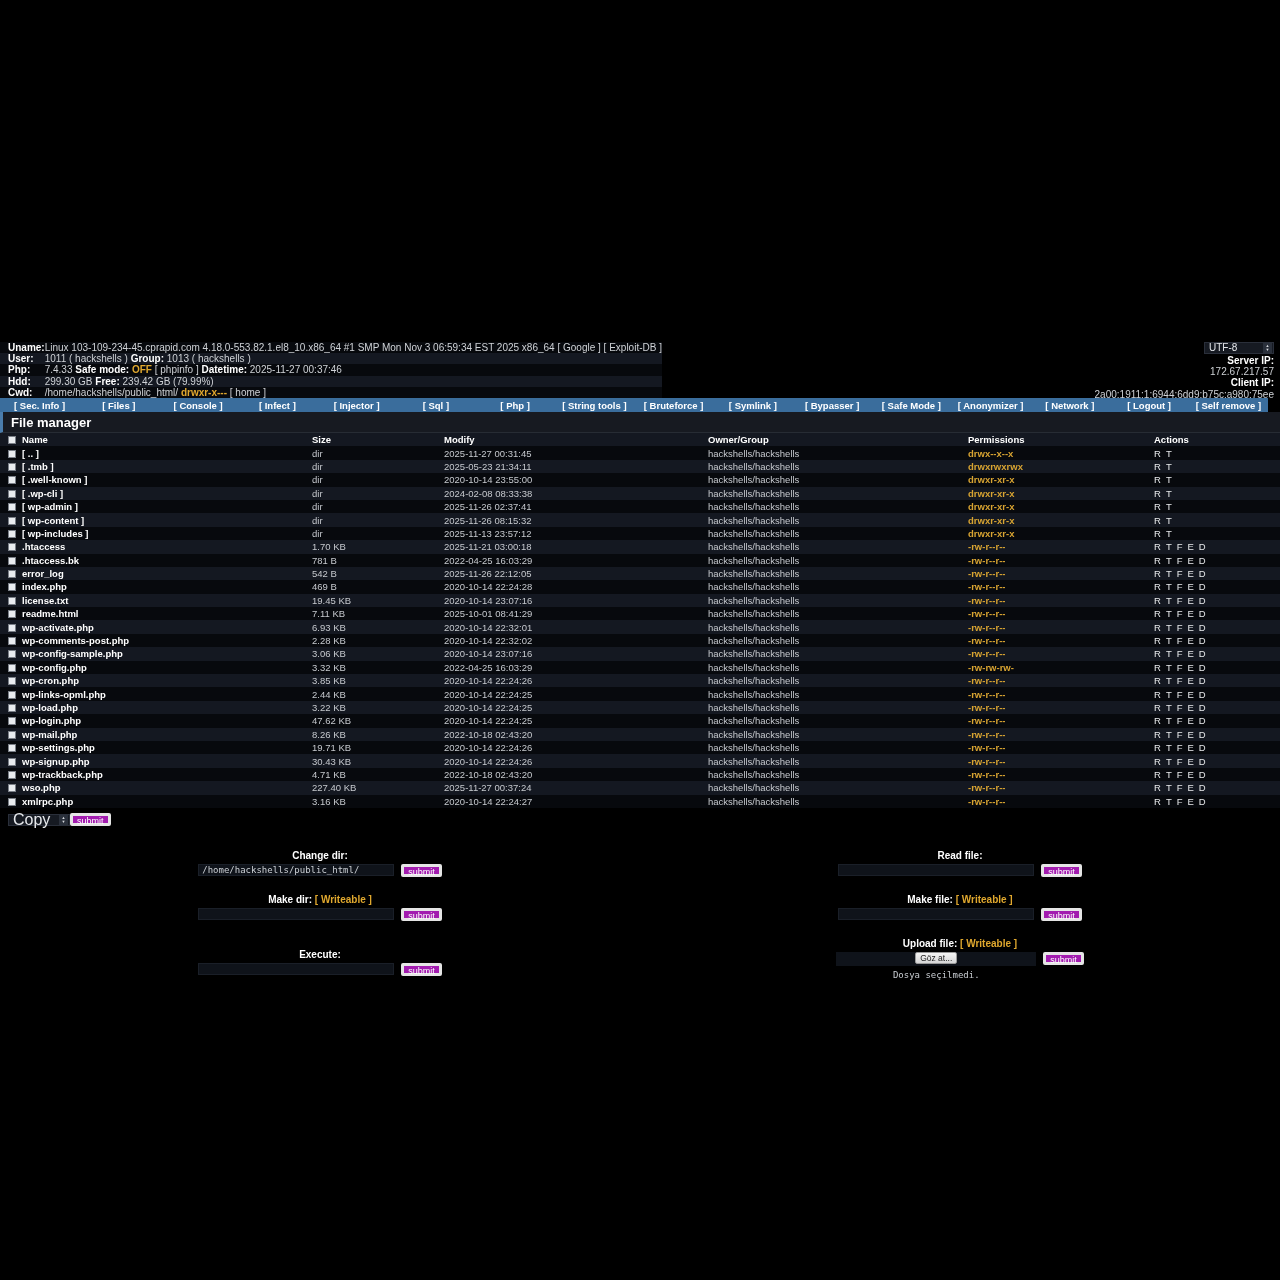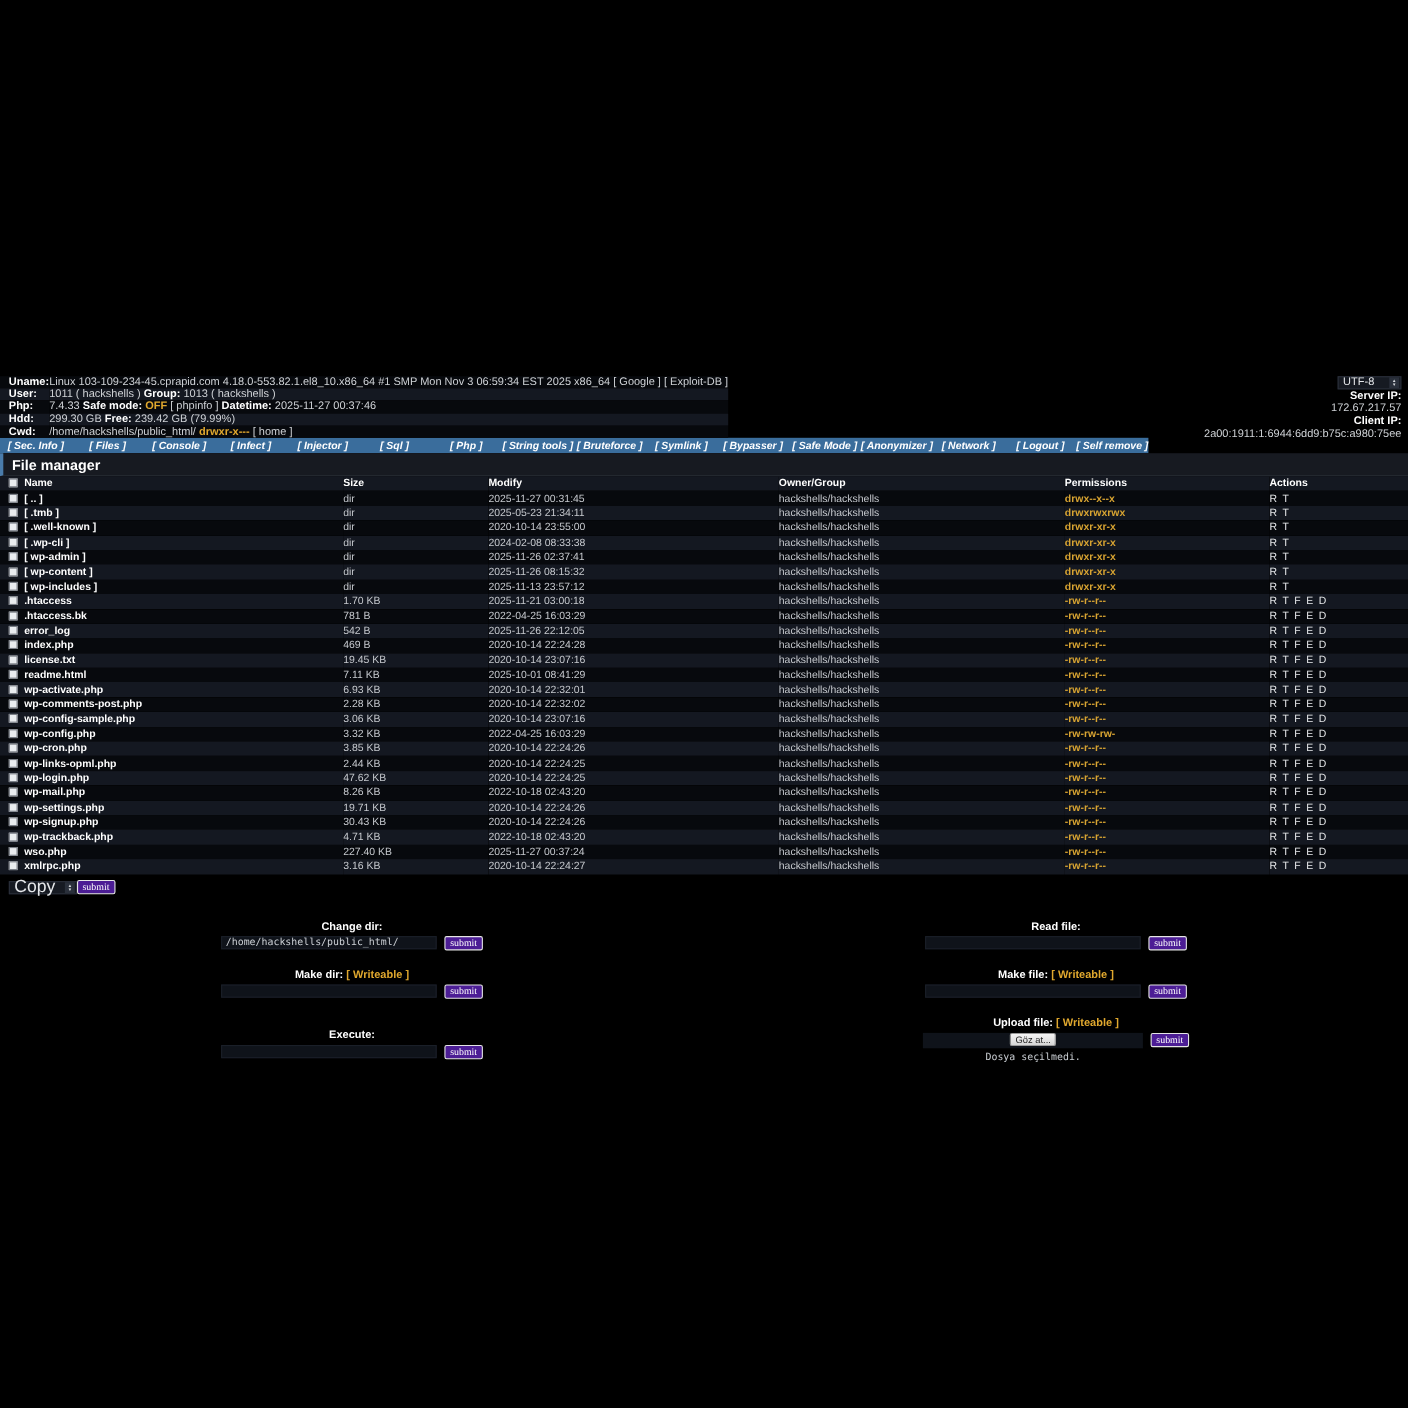--- a/index.html
+++ b/index.html
@@ -12,28 +12,28 @@
   .info-panel { position:relative; font-size:10px; line-height:11.2px; padding:1px 0 0 0; height:57px; }
   .info-table { border-collapse:collapse; }
   .info-table td { vertical-align:top; white-space:nowrap; font-size:10px; line-height:11.2px; }
   .info-table td.lbl { width:40px; padding-left:8px; }
   b, .bold { color:#fff; font-weight:bold; }
   .gold { color:#e0a82e; font-weight:bold; }
   .hlink { color:#cfd2d6; }
   .info-right { position:absolute; top:1px; right:6px; text-align:right; font-size:10px; line-height:11.2px; }
   .select { display:inline-flex; align-items:center; justify-content:space-between;
     background:#161a22; border:1px solid #2a2f3a; color:#e6e8eb; height:12px; padding:0 1px 0 4px; }
-  .charset-select { width:58px; margin-bottom:1px; }
+  .charset-select { width:70px; margin-bottom:1px; }
   .spinner { display:inline-flex; flex-direction:column; align-items:center; justify-content:center;
     background:#2a303b; width:9px; height:10px; margin-left:4px; color:#d7dade; }
   .spinner::before { content:"▲"; font-size:4px; line-height:4px; }
   .spinner::after  { content:"▼"; font-size:4px; line-height:4px; }
 
   
-  .navbar { display:flex; width:1044px; height:14px; background:#3a6d9c; align-items:center;font-style:italic; }
+  .navbar { display:flex; width:1268px; height:14px; background:#3a6d9c; align-items:center; }
   .nav-item { flex:1; text-align:center; color:#fff; font-weight:bold; font-size:9.5px; white-space:nowrap; cursor:pointer; }
 
   
   .fm-title { height:21px; background:#171a21; border-left:3px solid #4a7cab; border-bottom:1px solid #272c34;
     color:#fff; font-size:13px; padding:3px 0 0 8px;font-weight:bold; }
   table.fm { width:1280px; border-collapse:collapse; table-layout:fixed; }
   table.fm th, table.fm td { height:13.4px; font-size:9.5px; text-align:left; white-space:nowrap;
     overflow:hidden; padding:0; vertical-align:middle; }
   table.fm th { color:#fff; font-weight:bold; background:#141821; }
   table.fm th:first-child, table.fm td:first-child { padding-left:8px; }
@@ -42,22 +42,22 @@
   .cb { display:inline-block; width:8px; height:8px; background:#e9ecef; border:1px solid #7a7f87;
     margin-right:6px; vertical-align:-1px; }
   a.fname { color:#fff; font-weight:bold; }
   td.size, td.modify, td.owner { color:#c6c9ce; }
   a.perm { color:#d8a432; font-weight:bold; }
   a.act { color:#e8eaec; margin-right:5px; }
 
   
   .copy-bar { display:flex; align-items:flex-end; gap:0; padding:4px 0 0 8px; height:18px; }
   .copy-select { width:62px; }
-  .btn { background:#4c1d95; border:1px solid #e5e5e5; border-radius:2px; color:#fff;
-    font-family:Liberation Serif, serif; font-size:9px; height:13px;
+  .btn { background:#a21caf; border:3px solid #e5e5e5; border-radius:2px; color:#fff;
+    font-family:Liberation Sans, sans-serif; font-size:9px; height:13px;
     line-height:11px; padding:0 4px; cursor:pointer; }
 
   
   .forms { display:flex; margin-top:8px; }
   .fcol { flex:1; display:flex; flex-direction:column; align-items:center; }
   .fgroup { text-align:center; margin-bottom:1px; }
   .fhead { font-size:10px; line-height:12px; margin-bottom:2px; white-space:nowrap;margin-top:16px; }
   .frow { display:flex; align-items:center; gap:7px; }
   .tinput { width:196px; height:12px; background:#0f131a; border:1px solid #1a1f28; color:#ccd0d5;
     font-family:"DejaVu Sans Mono","Liberation Mono",monospace; font-size:9px; padding:0 3px; }
@@ -312,20 +312,28 @@
           </tr>
           <tr class="file">
             <td><span class="cb"></span><a class="fname">wp-links-opml.php</a></td>
             <td class="size">2.44 KB</td>
             <td class="modify">2020-10-14 22:24:25</td>
             <td class="owner">hackshells/hackshells</td>
             <td><a class="perm">-rw-r--r--</a></td>
             <td><a class="act">R</a><a class="act">T</a><a class="act">F</a><a class="act">E</a><a class="act">D</a></td>
           </tr>
           <tr class="file">
+            <td><span class="cb"></span><a class="fname">wp-load.php</a></td>
+            <td class="size">3.22 KB</td>
+            <td class="modify">2020-10-14 22:24:25</td>
+            <td class="owner">hackshells/hackshells</td>
+            <td><a class="perm">-rw-r--r--</a></td>
+            <td><a class="act">R</a><a class="act">T</a><a class="act">F</a><a class="act">E</a><a class="act">D</a></td>
+          </tr>
+          <tr class="file">
             <td><span class="cb"></span><a class="fname">wp-login.php</a></td>
             <td class="size">47.62 KB</td>
             <td class="modify">2020-10-14 22:24:25</td>
             <td class="owner">hackshells/hackshells</td>
             <td><a class="perm">-rw-r--r--</a></td>
             <td><a class="act">R</a><a class="act">T</a><a class="act">F</a><a class="act">E</a><a class="act">D</a></td>
           </tr>
           <tr class="file">
             <td><span class="cb"></span><a class="fname">wp-mail.php</a></td>
             <td class="size">8.26 KB</td>

